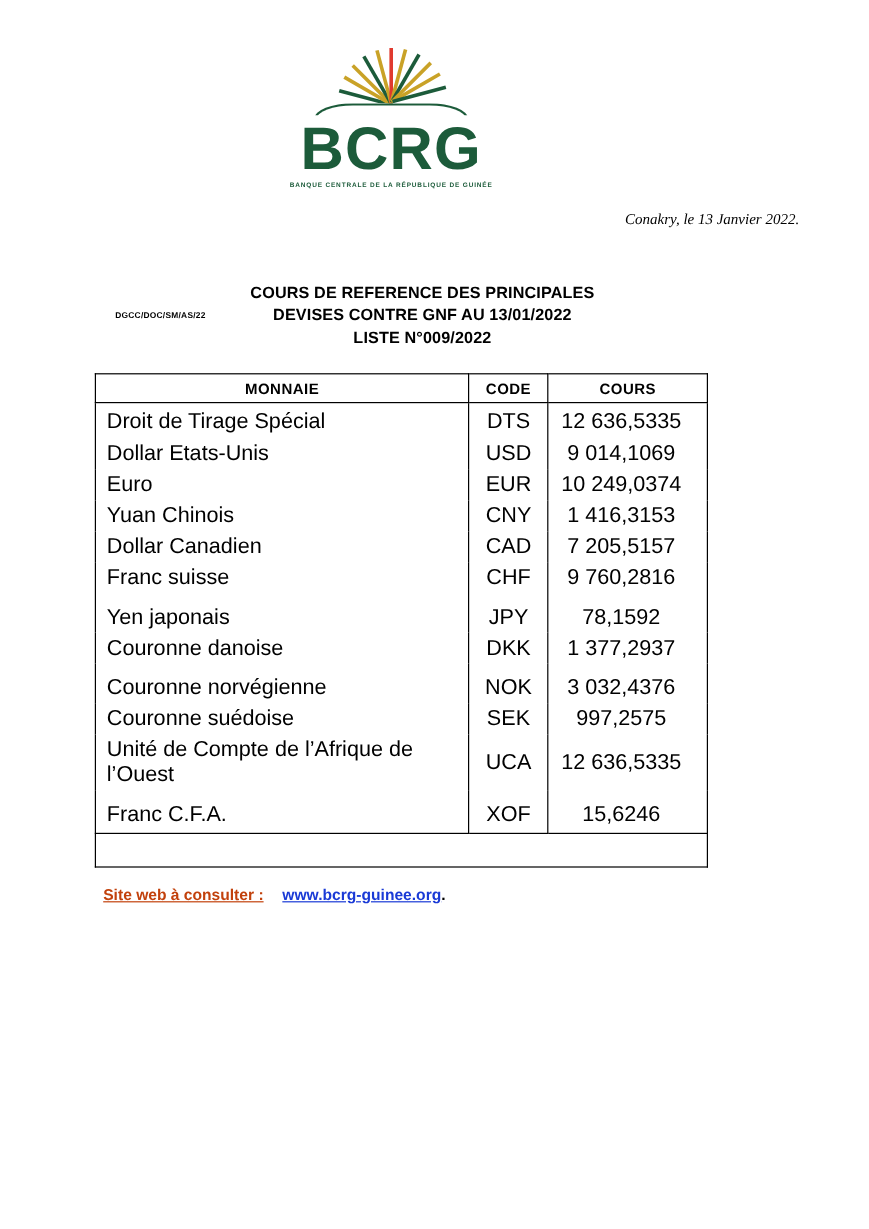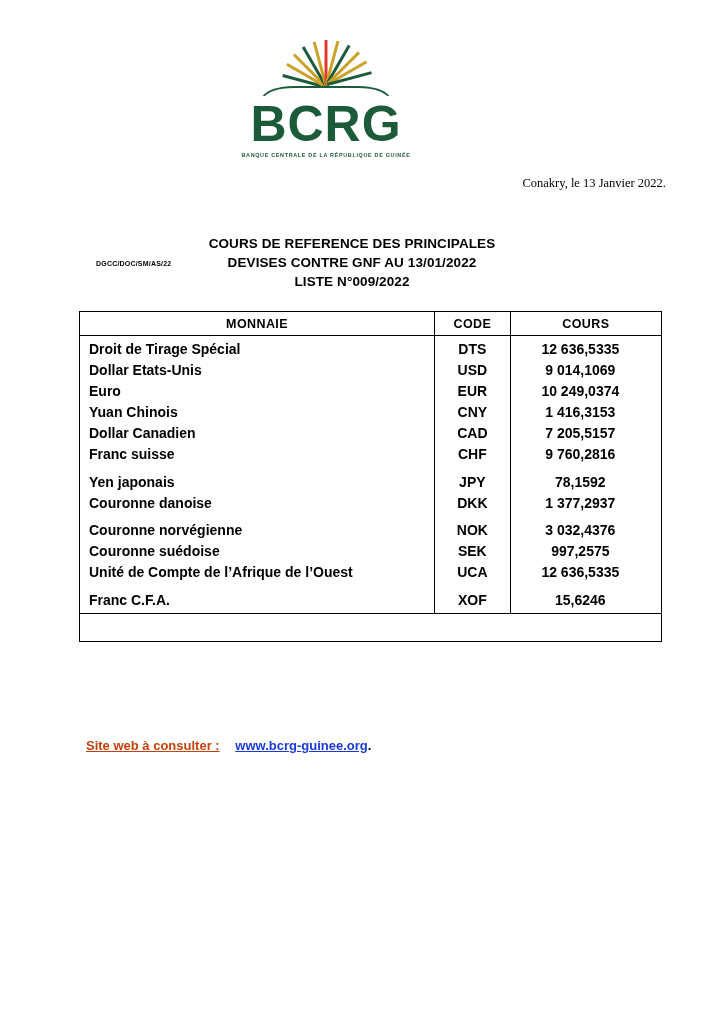--- a/index.html
+++ b/index.html
@@ -81,20 +81,21 @@
     color: #1c5b3a;
     margin-top: 1px;
   }
 
   
   .date-line {
     position: absolute;
     top: 176px;
     right: 58px;
     font-family: "Liberation Serif", serif;
+    font-style: italic;
     font-size: 12.5px;
     color: #000;
   }
 
   
   .ref-code {
     position: absolute;
     top: 260px;
     left: 96px;
     font-family: "Liberation Sans", sans-serif;
@@ -115,21 +116,21 @@
     font-size: 13.5px;
     line-height: 19px;
     letter-spacing: 0.1px;
   }
 
   
   .table-wrap {
     position: absolute;
     top: 311px;
     left: 79px;
-    width: 583px;
+    width: 511px;
   }
   table.rates {
     width: 100%;
     border-collapse: collapse;
     table-layout: fixed;
     font-family: "Liberation Sans", sans-serif;
   }
   table.rates,
   table.rates th,
   table.rates td {
@@ -144,22 +145,22 @@
   }
   col.c-name { width: 61%; }
   col.c-code { width: 13%; }
   col.c-rate { width: 26%; }
 
   table.rates td {
     border-left: none;
     border-right: none;
     border-top: none;
     border-bottom: none;
-    font-size: 14px;
-    font-weight: bold;
+    font-size: 18px;
+    font-weight: normal;
     padding: 2.5px 0;
     margin-top: 48px;
   }
   table.rates td.name {
     border-left: 1px solid #000;
     border-right: 1px solid #000;
     padding-left: 9px;
     text-align: left;
   }
   table.rates td.code {

